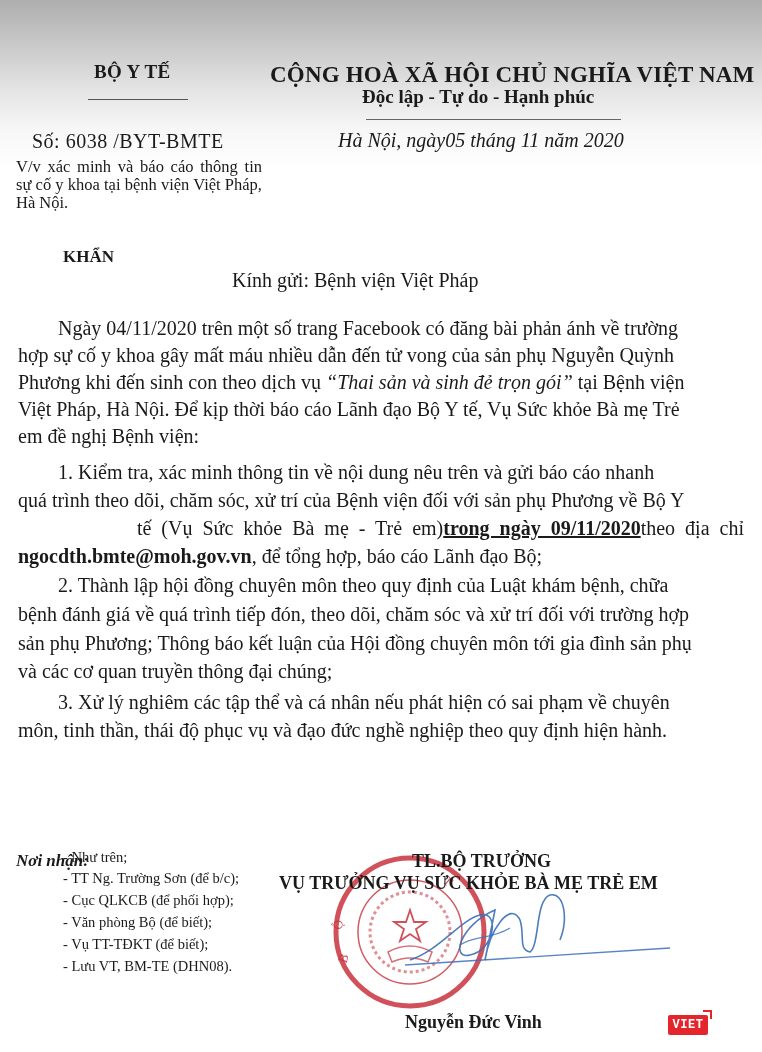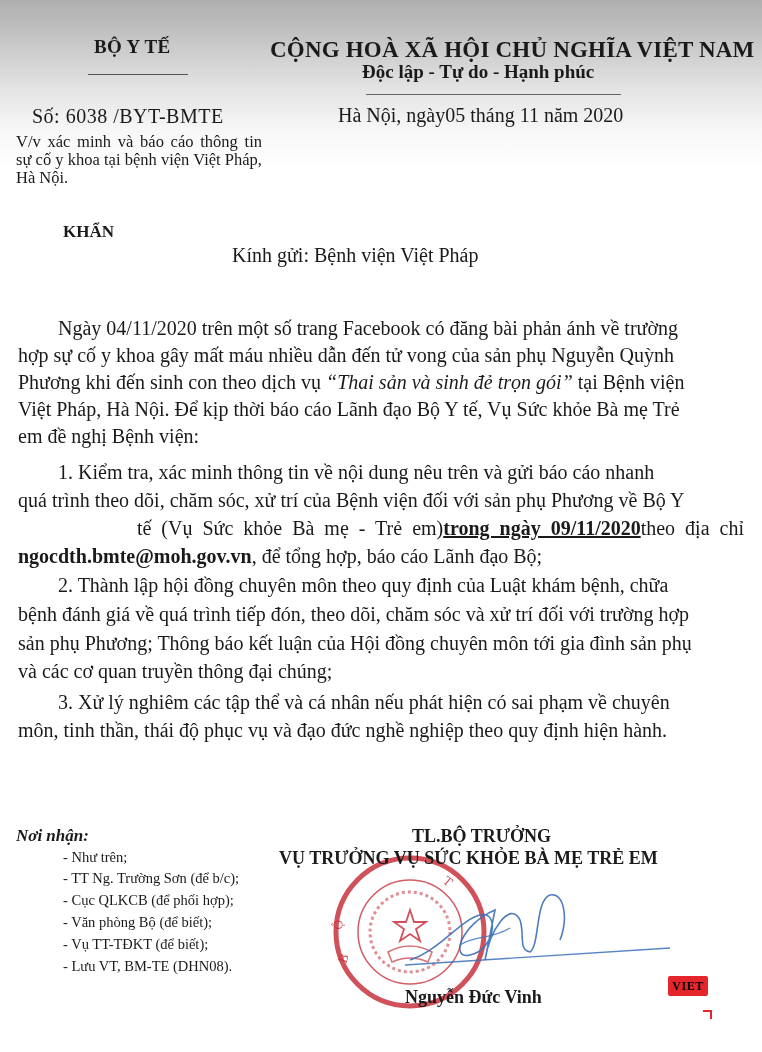--- a/index.html
+++ b/index.html
@@ -2,35 +2,35 @@
 <html><head>
   <meta charset="utf-8">
   <style>
     html, body { margin: 0; padding: 0; }
     body {
       width: 762px; height: 1052px; overflow: hidden; position: relative;
       background: linear-gradient(to bottom, #aeaeae 0px, #c6c6c6 40px, #e4e4e4 90px, #f7f7f7 130px, #ffffff 170px, #ffffff 100%);
       font-family: "Liberation Serif", "DejaVu Serif", serif;
       color: #1a1a1a;
     }
-    .abs { position: absolute; white-space: nowrap; }
+    .abs { position: absolute; white-space: nowrap; margin-top: 25px; }
     .bold { font-weight: bold; }
     .ital { font-style: italic; }
 
     
     #ministry { left: 94px; top: 36px; font-size: 19px; font-weight: bold; letter-spacing: 0.3px; }
     #ministry-rule { left: 88px; top: 74px; width: 100px; height: 1px; background: #555; }
     #doc-number { left: 32px; top: 105px; font-size: 20px; letter-spacing: 0.5px; }
     #subject { left: 16px; top: 133px; width: 246px; font-size: 16.5px; line-height: 18px; white-space: normal; text-align: justify; text-align-last: left; }
 
     
     #nation { left: 270px; top: 37px; font-size: 23px; font-weight: bold; letter-spacing: 0.2px; }
     #motto { left: 362px; top: 61px; font-size: 19px; font-weight: bold; font-family: Liberation Serif, serif; }
     #motto-rule { left: 366px; top: 94px; width: 255px; height: 1px; background: #666; }
-    #place-date { left: 338px; top: 104px; font-size: 20px; }
+    #place-date { left: 338px; top: 104px; font-size: 20px; font-style: italic; }
 
     
     #urgency { left: 63px; top: 222px; font-size: 17px; font-weight: bold; }
     #recipient { left: 232px; top: 244px; font-size: 20px; }
 
     
     .line { position: absolute; left: 18px; width: 726px; font-size: 20px; line-height: 24px; white-space: nowrap; }
     .indent { padding-left: 40px; width: 686px; }
     .just { display: flex; justify-content: flex-end; }
     .u { text-decoration: underline; font-weight: bold; }
@@ -41,22 +41,22 @@
 
     
     #sig-title1 { left: 412px; top: 826px; font-size: 18px; font-weight: bold; }
     #sig-title2 { left: 279px; top: 848px; font-size: 18px; font-weight: bold; }
     #signer { left: 405px; top: 987px; font-size: 18px; font-weight: bold; }
 
     #seal { position: absolute; left: 330px; top: 852px; width: 160px; height: 160px; }
     #signature { position: absolute; left: 400px; top: 890px; width: 290px; height: 90px; }
 
     #watermark {
-      position: absolute; left: 668px; top: 976px; width: 40px; height: 20px;
-      background: #e4252b; color: #000000; font-family: Liberation Serif, serif;
+      position: absolute; left: 668px; top: 1015px; width: 40px; height: 20px;
+      background: #e4252b; color: #ffffff; font-family: Liberation Mono, monospace;
       font-weight: bold; font-size: 12px; line-height: 20px; text-align: center;
       border-radius: 2px; letter-spacing: 0.5px;
     }
     #watermark-corner {
       position: absolute; left: 703px; top: 1010px; width: 7px; height: 7px;
       border-top: 2px solid #e4252b; border-right: 2px solid #e4252b;
     }
   </style>
 </head>
 <body>

